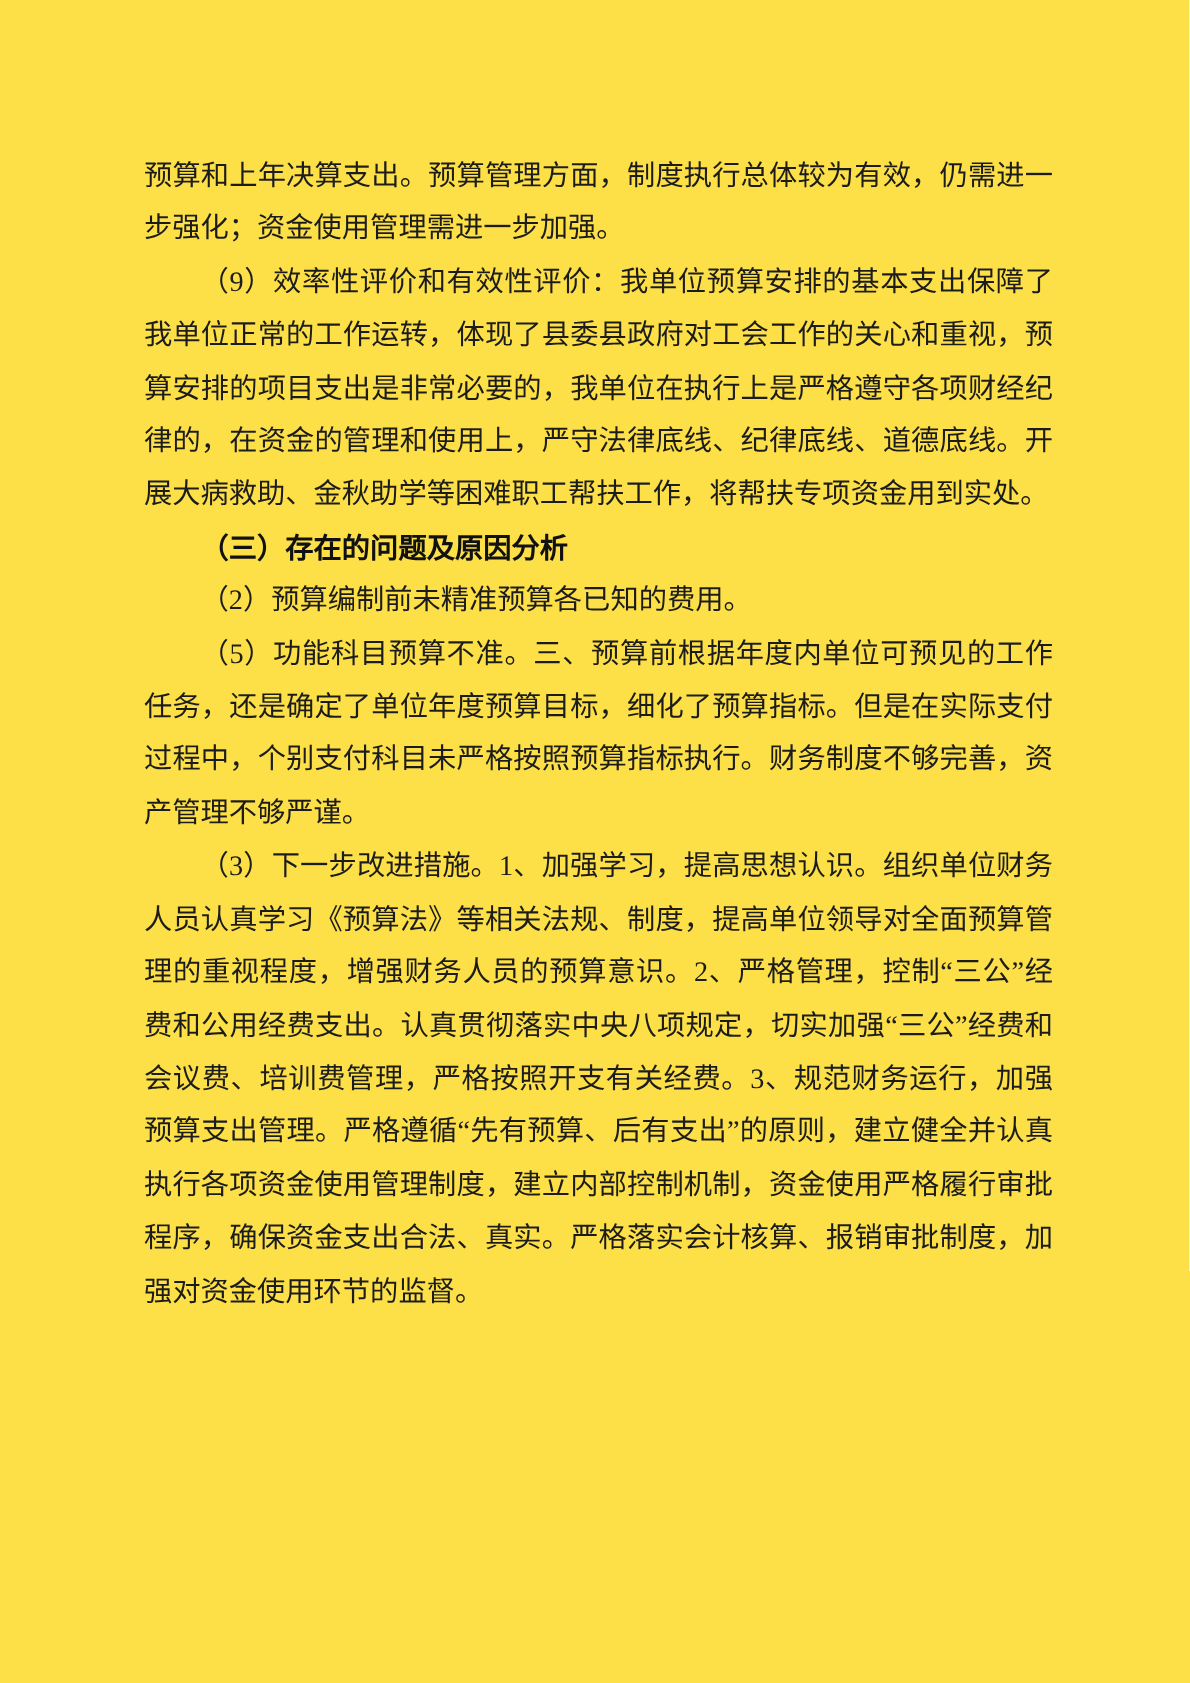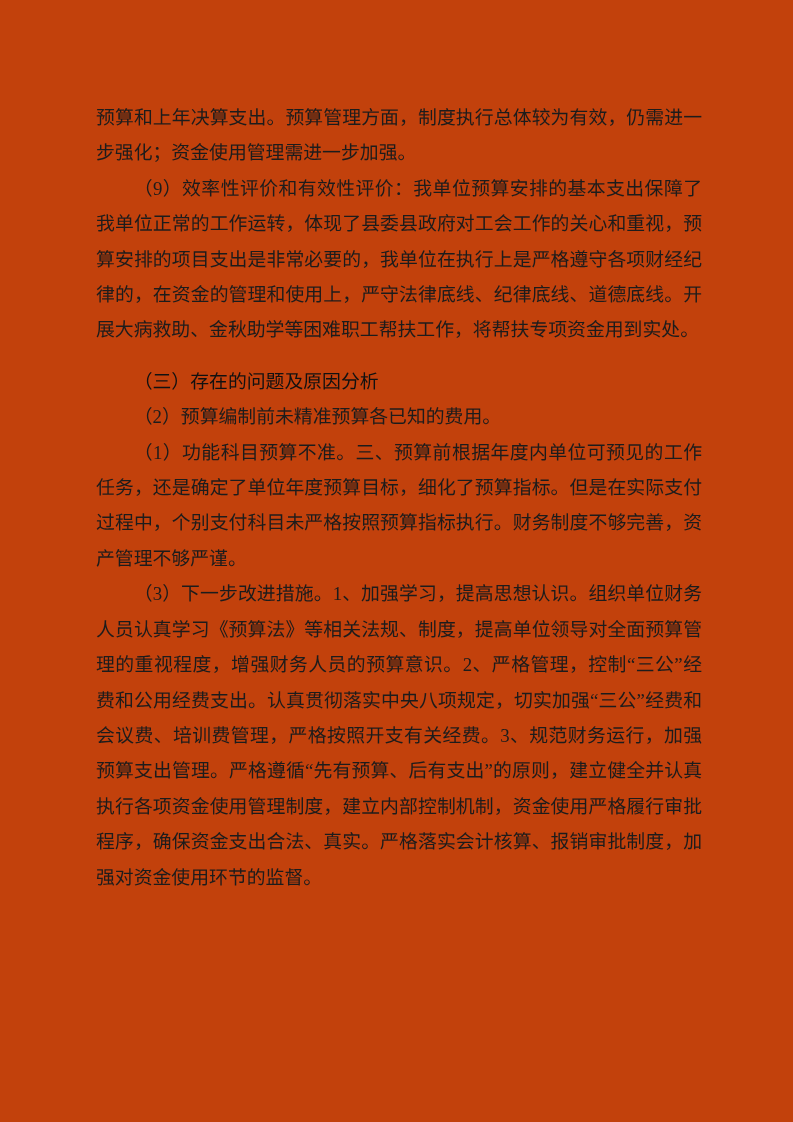--- a/index.html
+++ b/index.html
@@ -4,21 +4,21 @@
 <style>
   html, body {
     margin: 0;
     padding: 0;
     background: #ffffff;
   }
   .page {
     position: relative;
     width: 793px;
     height: 1122px;
-    background: #c2410c;
+    background: #fde047;
     overflow: hidden;
     font-family: "Liberation Serif", "DejaVu Serif", serif;
     color: #1c1c1c;
   }
   .doc-body {
     position: absolute;
     top: 100px;
     left: 96px;
     width: 606px;
   }
@@ -28,30 +28,29 @@
     font-size: 18.85px;
     line-height: 35.4px;
     text-align: justify;
     letter-spacing: 0;
   }
   p.indent {
     text-indent: 2em;
   }
   p.heading {
     font-family: "Liberation Sans", "DejaVu Sans", sans-serif;
-    font-weight: normal;
+    font-weight: bold;
     color: #111111;
-    margin-top: 16px;
   }
 </style>
 </head>
 <body>
 
 <div class="page">
   <div class="doc-body">
     <p>预算和上年决算支出。预算管理方面，制度执行总体较为有效，仍需进一步强化；资金使用管理需进一步加强。</p>
     <p class="indent">（9）效率性评价和有效性评价：我单位预算安排的基本支出保障了我单位正常的工作运转，体现了县委县政府对工会工作的关心和重视，预算安排的项目支出是非常必要的，我单位在执行上是严格遵守各项财经纪律的，在资金的管理和使用上，严守法律底线、纪律底线、道德底线。开展大病救助、金秋助学等困难职工帮扶工作，将帮扶专项资金用到实处。</p>
     <p class="indent heading">（三）存在的问题及原因分析</p>
     <p class="indent">（2）预算编制前未精准预算各已知的费用。</p>
-    <p class="indent">（1）功能科目预算不准。三、预算前根据年度内单位可预见的工作任务，还是确定了单位年度预算目标，细化了预算指标。但是在实际支付过程中，个别支付科目未严格按照预算指标执行。财务制度不够完善，资产管理不够严谨。</p>
+    <p class="indent">（5）功能科目预算不准。三、预算前根据年度内单位可预见的工作任务，还是确定了单位年度预算目标，细化了预算指标。但是在实际支付过程中，个别支付科目未严格按照预算指标执行。财务制度不够完善，资产管理不够严谨。</p>
     <p class="indent">（3）下一步改进措施。1、加强学习，提高思想认识。组织单位财务人员认真学习《预算法》等相关法规、制度，提高单位领导对全面预算管理的重视程度，增强财务人员的预算意识。2、严格管理，控制“三公”经费和公用经费支出。认真贯彻落实中央八项规定，切实加强“三公”经费和会议费、培训费管理，严格按照开支有关经费。3、规范财务运行，加强预算支出管理。严格遵循“先有预算、后有支出”的原则，建立健全并认真执行各项资金使用管理制度，建立内部控制机制，资金使用严格履行审批程序，确保资金支出合法、真实。严格落实会计核算、报销审批制度，加强对资金使用环节的监督。</p>
   </div>
 </div>
 
 </body></html>

